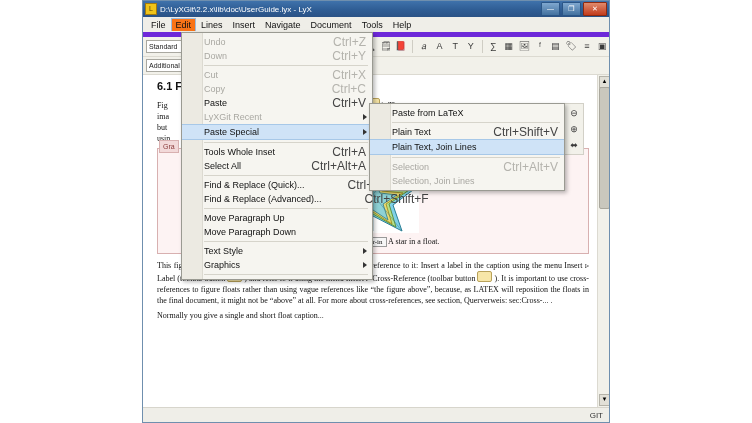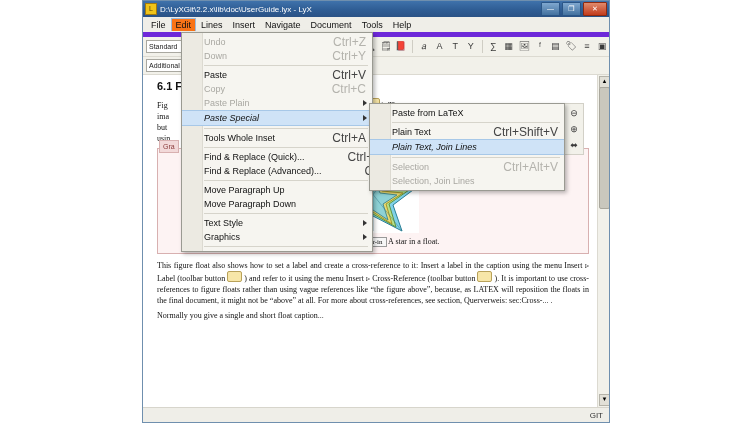--- a/index.html
+++ b/index.html
@@ -281,21 +281,20 @@
     border-top: 3px solid transparent;
     border-bottom: 3px solid transparent;
     border-left: 4px solid #333;
   }
   .menu .row.disabled { color: #a9a8a2; }
   .menu .row.disabled .acc { color: #b4b3ad; }
   .menu .row.hl {
     background: #cfe3f7;
     border-top: 1px solid #a7c8e8;
     border-bottom: 1px solid #a7c8e8;
-    font-style: italic;
   }
   .menu .divider {
     height: 1px;
     background: #d6d4cb;
     margin: 2px 4px 2px 22px;
   }
   #edit-menu { left: 38px; top: 31px; width: 190px; }
   #paste-special-menu { left: 226px; top: 102px; width: 194px; }
   .menu-left-strip {
     position: absolute;
@@ -464,41 +463,49 @@
       <div class="menu-left-strip"></div>
       <div class="row disabled">
         <span class="lbl">Undo</span>
         <span class="acc">Ctrl+Z</span>
       </div>
       <div class="row disabled">
         <span class="lbl">Down</span>
         <span class="acc">Ctrl+Y</span>
       </div>
       <div class="divider"></div>
+      <div class="row disabled">
+        <span class="lbl">Cut</span>
+        <span class="acc">Ctrl+X</span>
+      </div>
+      <div class="row disabled">
+        <span class="lbl">Copy</span>
+        <span class="acc">Ctrl+C</span>
+      </div>
       <div class="row">
         <span class="lbl">Paste</span>
         <span class="acc">Ctrl+V</span>
       </div>
       <div class="row disabled">
-        <span class="lbl">Copy</span>
-        <span class="acc">Ctrl+C</span>
-      </div>
-      <div class="row disabled">
-        <span class="lbl">Paste Plain</span>
+        <span class="lbl">LyXGit Recent</span>
         <span class="sub"></span>
       </div>
       <div class="row hl">
         <span class="lbl">Paste Special</span>
         <span class="sub"></span>
       </div>
       <div class="divider"></div>
       <div class="row">
         <span class="lbl">Tools Whole Inset</span>
         <span class="acc">Ctrl+A</span>
       </div>
+      <div class="row">
+        <span class="lbl">Select All</span>
+        <span class="acc">Ctrl+Alt+A</span>
+      </div>
       <div class="divider"></div>
       <div class="row">
         <span class="lbl">Find &amp; Replace (Quick)...</span>
         <span class="acc">Ctrl+F</span>
       </div>
       <div class="row">
         <span class="lbl">Find &amp; Replace (Advanced)...</span>
         <span class="acc">Ctrl+Shift+F</span>
       </div>
       <div class="divider"></div>

